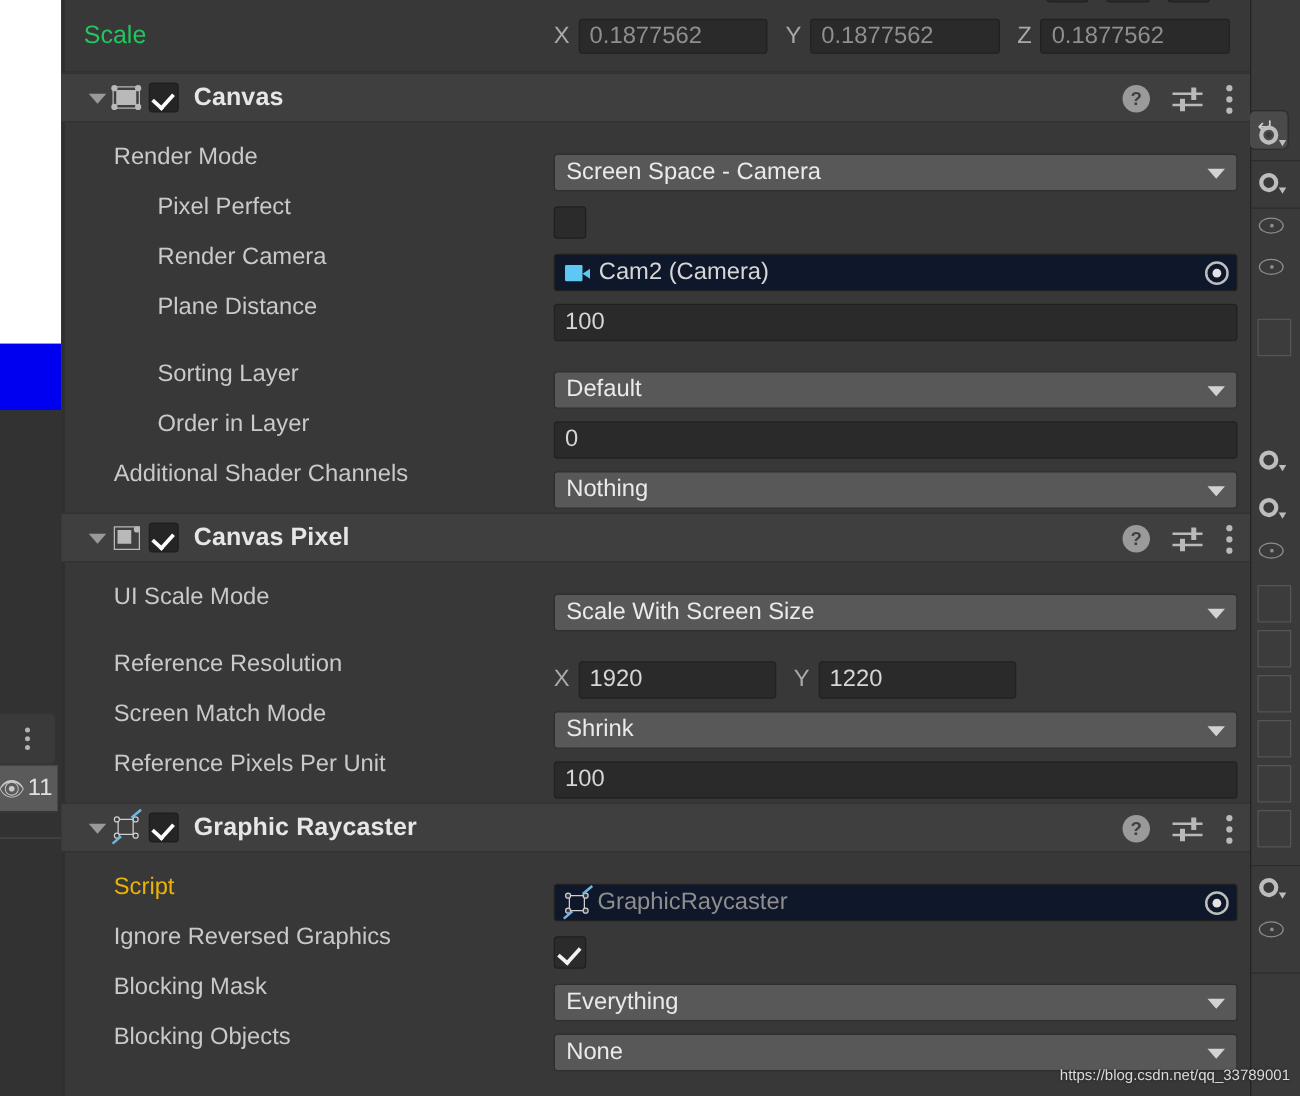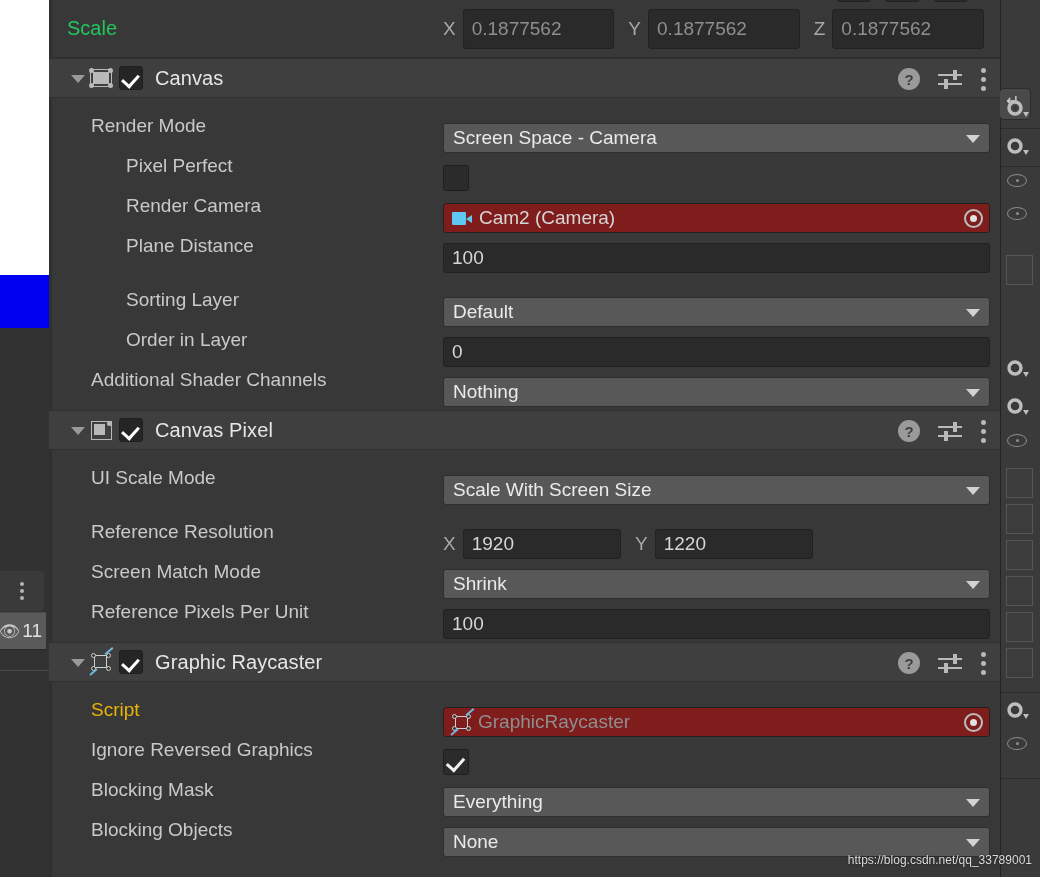--- a/index.html
+++ b/index.html
@@ -53,21 +53,21 @@
                  display:flex; align-items:center; padding-left:18px; }
   .foldout { width:22px; height:22px; position:relative; flex:none; }
   .foldout::after { content:""; position:absolute; left:4px; top:8px;
                     border-left:7px solid transparent; border-right:7px solid transparent;
                     border-top:8px solid #9a9a9a; }
   .comp-icon { width:26px; height:24px; flex:none; position:relative; margin-right:4px; }
   .comp-check { width:24px; height:24px; flex:none; background:#252525; border:1px solid #1e1e1e;
                 border-radius:3px; position:relative; margin-right:12px; }
   .comp-check.on::after { content:""; position:absolute; left:5px; top:4px; width:8px; height:13px;
                  border:solid #ffffff; border-width:0 3px 3px 0; transform:rotate(42deg); }
-  .comp-title { font-size:20px; font-weight:normal; color:#e6e6e6; letter-spacing:.1px; }
+  .comp-title { font-size:20px; font-weight:bold; color:#e6e6e6; letter-spacing:.1px; }
   .hdr-tools { position:absolute; right:14px; top:0; height:40px; display:flex; align-items:center; gap:18px; }
   .ico-help { width:22px; height:22px; border-radius:50%; background:#9a9a9a; color:#3f3f3f;
               font-size:15px; font-weight:bold; display:flex; align-items:center; justify-content:center; }
   .ico-preset { width:24px; height:22px; position:relative; }
   .ico-preset i { position:absolute; left:0; width:24px; height:2px; background:#b9b9b9; }
   .ico-preset i:nth-child(1){ top:6px; } .ico-preset i:nth-child(2){ top:15px; }
   .ico-preset b { position:absolute; width:4px; height:10px; background:#b9b9b9; }
   .ico-preset b:nth-child(3){ left:15px; top:2px; } .ico-preset b:nth-child(4){ left:6px; top:11px; }
   .ico-kebab { width:6px; display:flex; flex-direction:column; gap:4px; align-items:center; }
   .ico-kebab i { width:5px; height:5px; border-radius:50%; background:#b9b9b9; display:block; }
@@ -82,21 +82,21 @@
                 display:flex; align-items:center; }
 
   .popup { height:30px; background:#585858; border:1px solid #2f2f2f; border-radius:3px;
            display:flex; align-items:center; padding:0 6px 0 9px; font-size:19px; color:#eaeaea;
            position:relative; width:100%; }
   .popup .caret { position:absolute; right:9px; top:11px;
                   border-left:7px solid transparent; border-right:7px solid transparent;
                   border-top:8px solid #d2d2d2; }
   .textbox { height:30px; background:#2a2a2a; border:1px solid #212121; border-radius:3px;
              display:flex; align-items:center; padding:0 8px; font-size:19px; color:#d6d6d6; width:100%; }
-  .objfield { height:30px; background:#7f1d1d; border:1px solid #212121; border-radius:3px;
+  .objfield { height:30px; background:#0f172a; border:1px solid #212121; border-radius:3px;
               display:flex; align-items:center; padding:0 8px; font-size:19px; color:#d6d6d6;
               width:100%; position:relative; gap:7px; }
   .objfield.dim { color:#8e8e8e; }
   .objfield .picker { position:absolute; right:6px; top:5px; width:19px; height:19px;
               border-radius:50%; border:2px solid #bdbdbd; }
   .objfield .picker::after { content:""; position:absolute; left:4px; top:4px; width:7px; height:7px;
               border-radius:50%; background:#e2e2e2; }
   .cam-ico { width:20px; height:13px; position:relative; flex:none; }
   .cam-ico .body { position:absolute; left:0; top:0; width:14px; height:13px; background:#5ec8f2; border-radius:1px; }
   .cam-ico .lens { position:absolute; left:14px; top:3px; border-top:4px solid transparent;
@@ -133,21 +133,21 @@
   .ic-scaler::after { content:""; position:absolute; left:2px; top:2px; width:11px; height:11px; background:#b9b9b9; }
   .ic-scaler::before { content:""; position:absolute; right:-1px; top:-1px; width:5px; height:5px;
                background:#b9b9b9; border-radius:50%; }
   .ic-ray { position:absolute; left:2px; top:3px; width:20px; height:18px; }
 
   
   .scale-row { position:relative; height:58px; display:flex; align-items:center; padding-left:18px;
                border-bottom:1px solid #2f2f2f; }
   .scale-row .label { font-size:20px; color:#22c55e; }
   .scale-fields { position:absolute; left:394px; right:16px; top:0; height:58px; display:flex; align-items:center; }
-  .scale-fields .textbox { height:40px; color:#8f8f8f; }
+  .scale-fields .textbox { height:28px; color:#8f8f8f; }
   .ghost-row { position:absolute; left:394px; right:16px; top:-18px; height:20px; display:flex; gap:14px; }
   .ghost-row div { flex:1; border:1px solid #222; border-radius:3px; background:#2a2a2a; }
   .spacer { height:14px; }
 
   .watermark { position:absolute; right:8px; bottom:10px; font-size:12px; color:#dcdcdc;
                text-shadow:0 0 2px rgba(0,0,0,.6); }
 </style>
 </head>
 <body>
 

